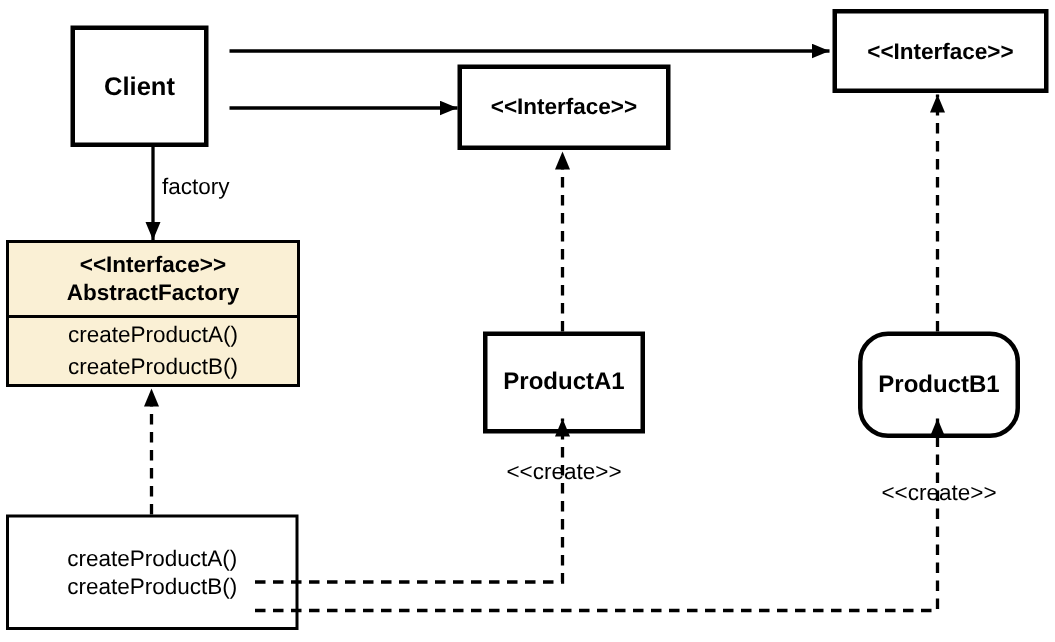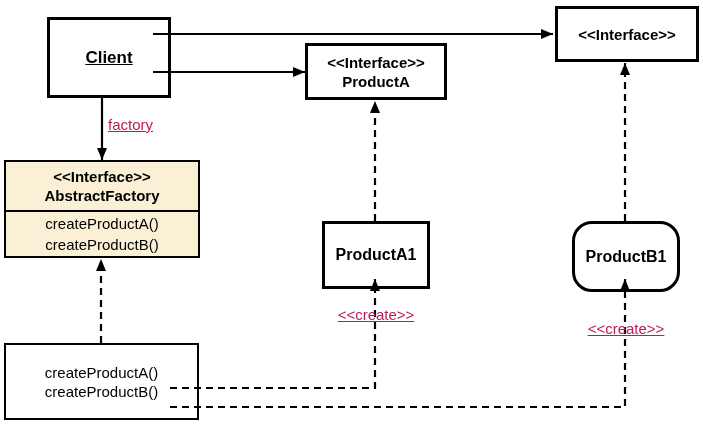--- a/index.html
+++ b/index.html
@@ -30,21 +30,21 @@
     border: 3px solid #000;
     display: flex;
     flex-direction: column;
     align-items: center;
     justify-content: center;
     text-align: center;
     z-index: 1;
   }
   .box .title { font-weight: bold; }
 
-  .client-box   { left: 47px;  top: 17px;  width: 124px; height: 81px; font-size: 17px; text-decoration: underline; }
+  .client-box   { left: 47px;  top: 17px;  width: 92px; height: 81px; font-size: 17px; }
   .producta-box { left: 305px; top: 43px;  width: 142px; height: 57px; font-size: 15px; line-height: 19px; }
   .productb-box { left: 555px; top: 6px;   width: 144px; height: 56px; font-size: 15px; line-height: 19px; }
   .producta1-box{ left: 322px; top: 221px; width: 108px; height: 68px; font-size: 16px; }
   .productb1-box{ left: 572px; top: 221px; width: 108px; height: 71px; font-size: 16px; border-radius: 20px; }
 
   .compartment-box {
     position: absolute;
     box-sizing: border-box;
     border: 2px solid #000;
     display: flex;
@@ -82,22 +82,21 @@
     flex: 1 1 auto;
     display: flex; flex-direction: column; justify-content: center;
     font-size: 15px; line-height: 19px;
   }
 
   .edge-label {
     position: absolute;
     z-index: 3;
     font-size: 15px;
     white-space: nowrap;
-    color: #be185d;
-    text-decoration: underline;
+    color: #000000;
   }
   .factory-label { left: 108px; top: 116px; }
   .create-a-label { left: 331px; top: 306px; width: 90px; text-align: center; }
   .create-b-label { left: 581px; top: 320px; width: 90px; text-align: center; }
 </style>
 </head>
 <body>
 
 <div class="canvas">
 
@@ -124,21 +123,20 @@
 
     <path d="M170,407 H625 V279" stroke="#000" stroke-width="2.2" fill="none" stroke-dasharray="7 5" marker-end="url(#arrowhead)"></path>
   </svg>
 
   <div class="box client-box">
     <span class="title">Client</span>
   </div>
 
   <div class="box producta-box">
     <span class="title">&lt;&lt;Interface&gt;&gt;</span>
-    <span class="title">ProductA</span>
   </div>
 
   <div class="box productb-box">
     <span class="title">&lt;&lt;Interface&gt;&gt;</span>
   </div>
 
   <div class="compartment-box af-box">
     <div class="head">
       <span>&lt;&lt;Interface&gt;&gt;</span>
       <span>AbstractFactory</span>

